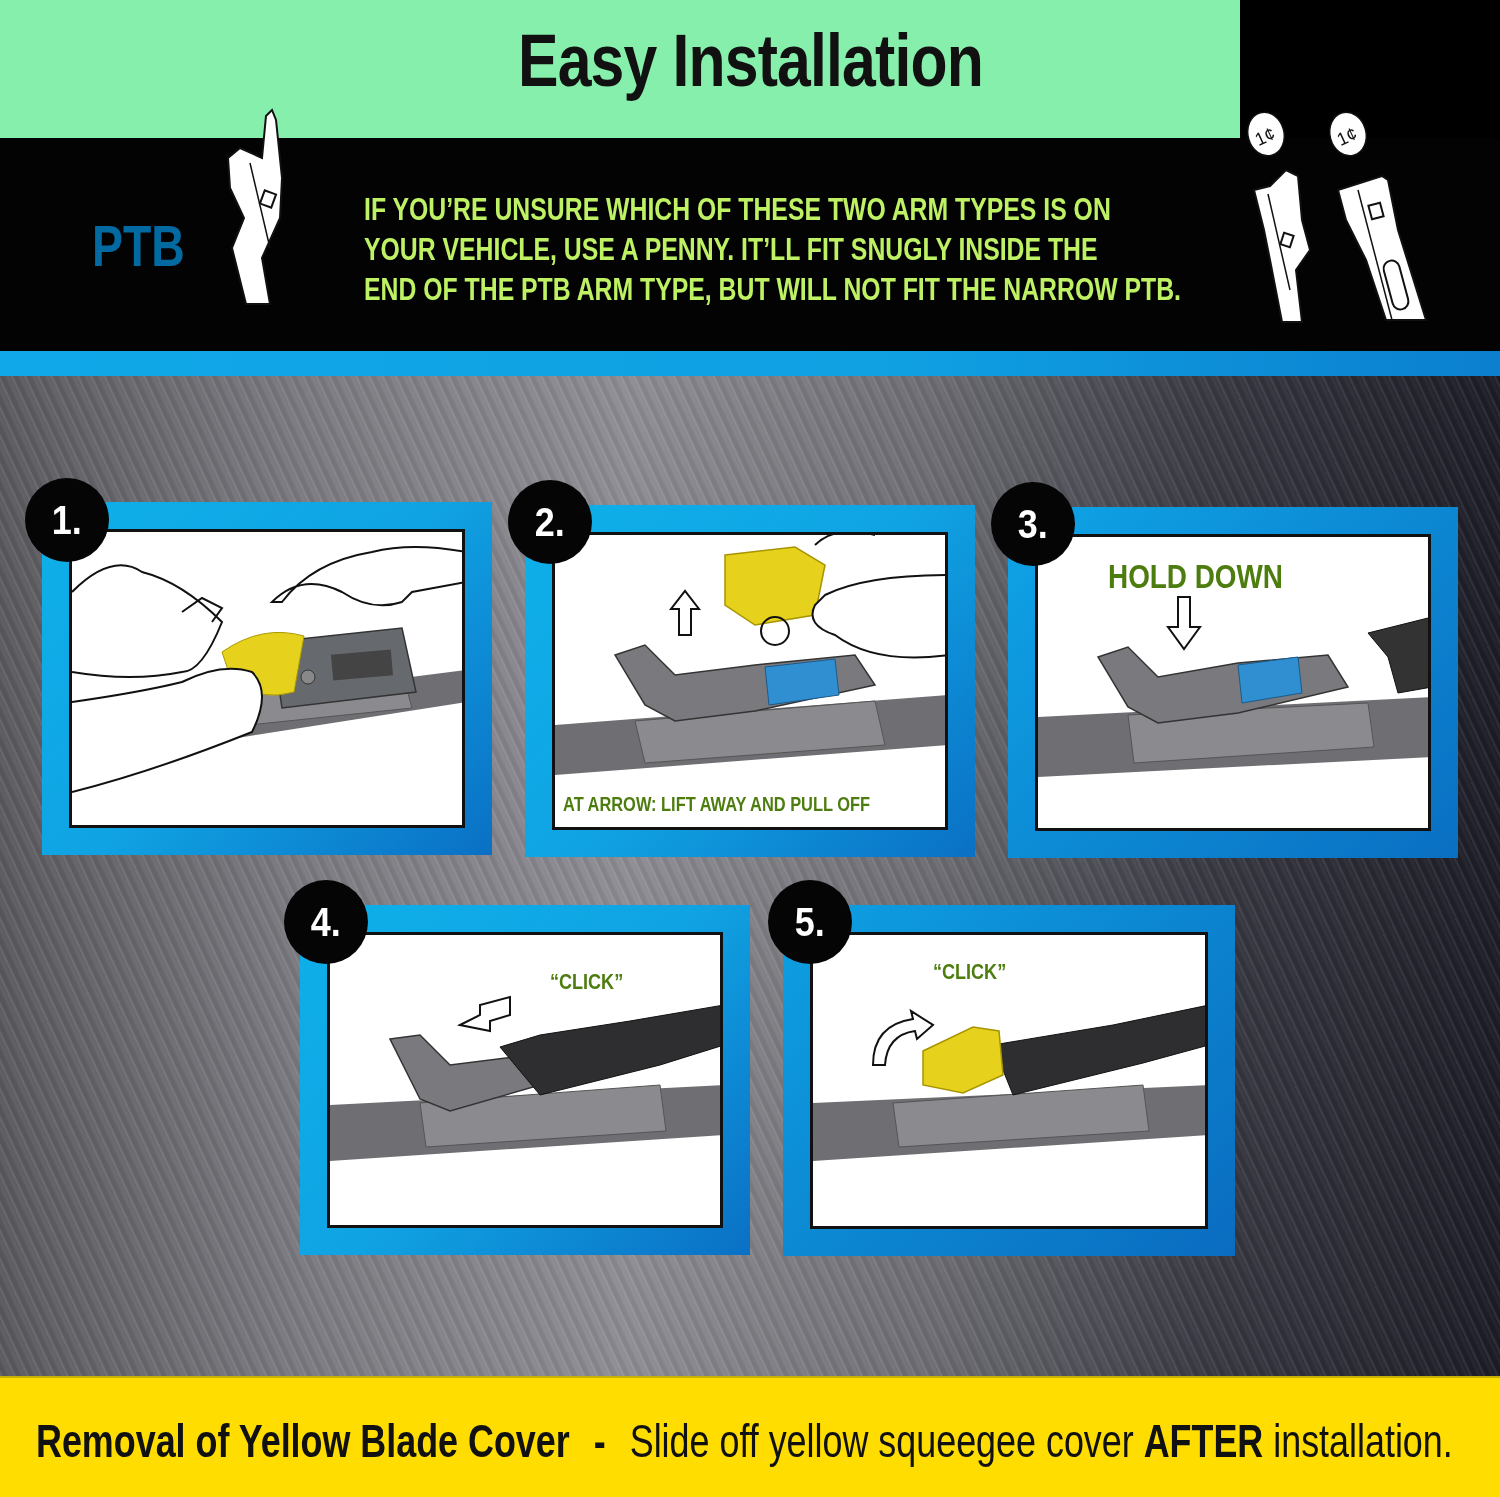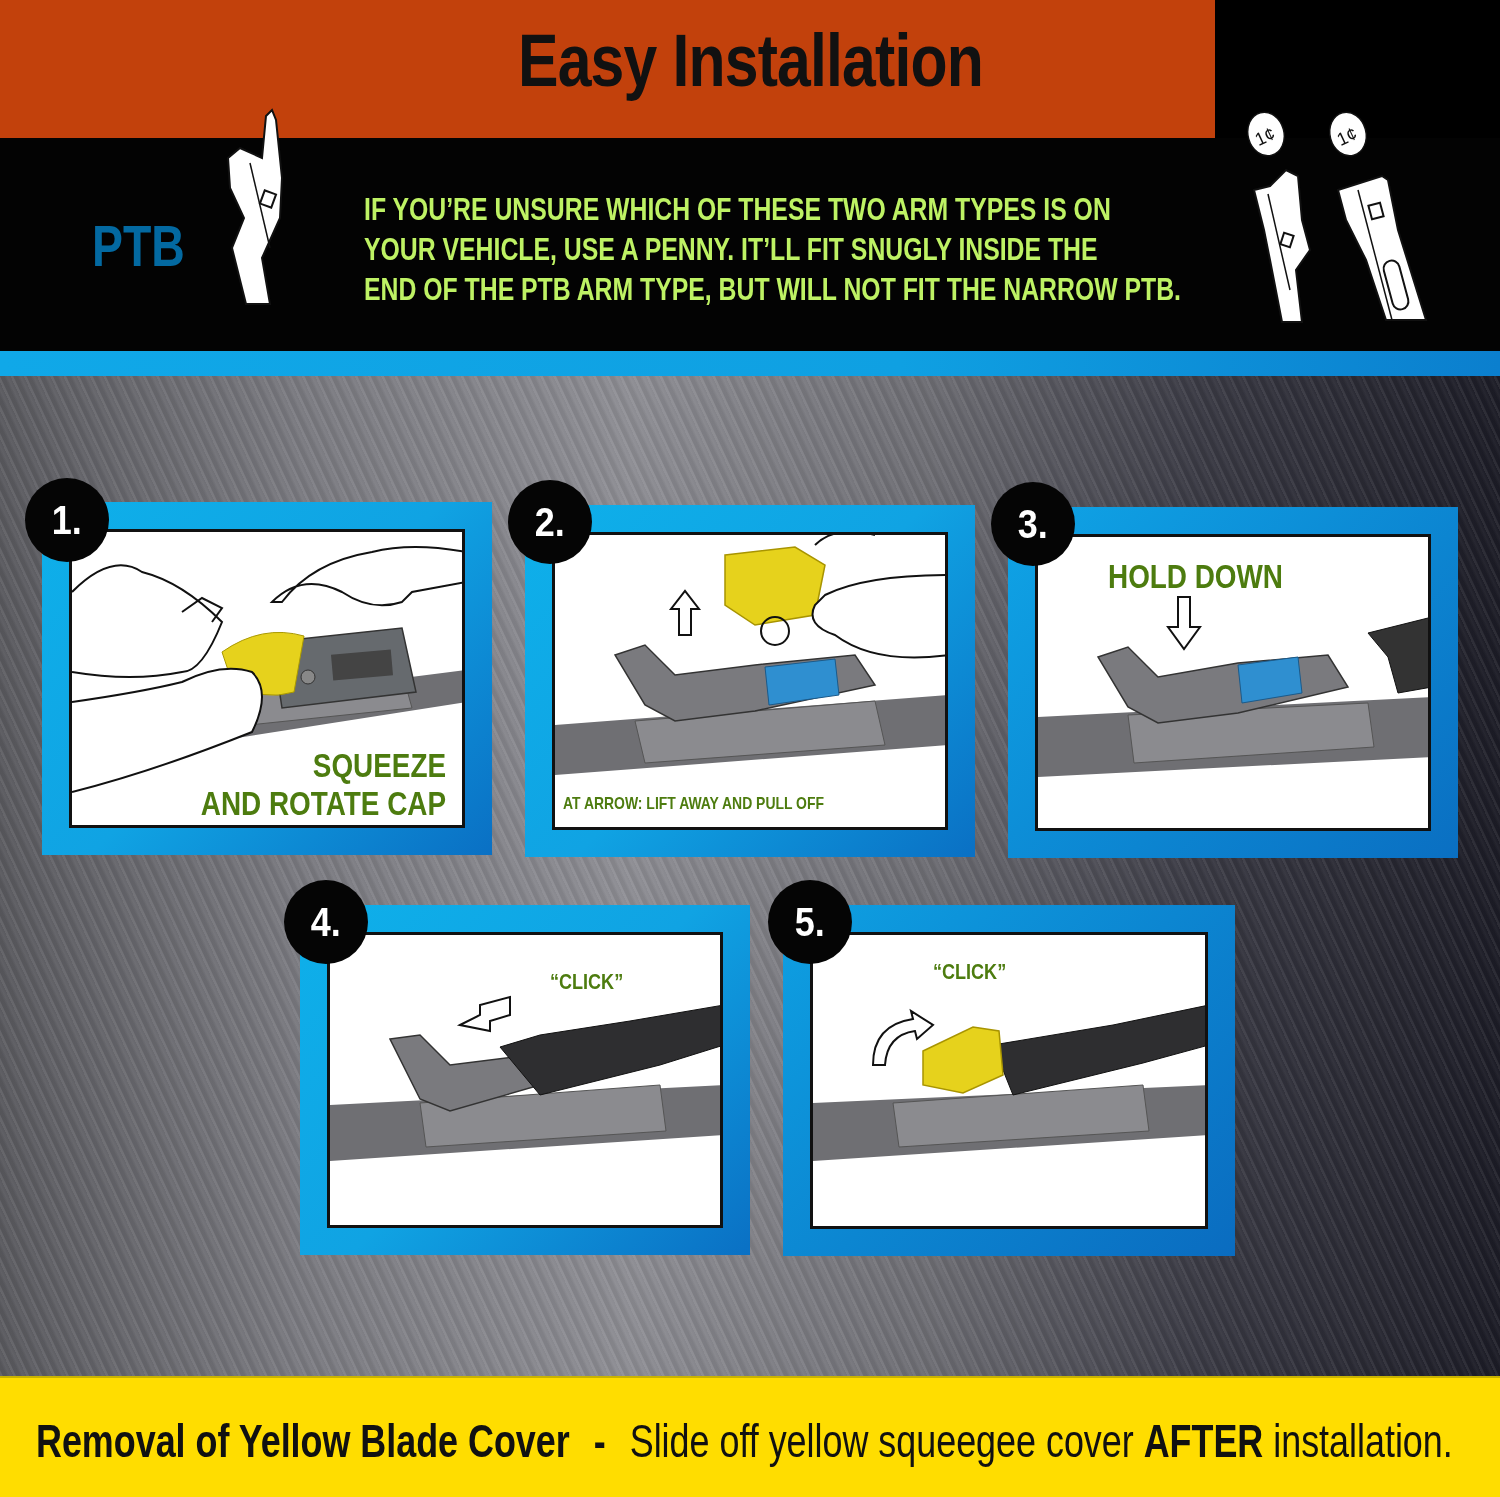--- a/index.html
+++ b/index.html
@@ -1,17 +1,17 @@
 <!DOCTYPE html>
 <html><head>
 <meta charset="utf-8">
 <style>
   html, body { margin: 0; padding: 0; }
   body { width: 1500px; height: 1497px; position: relative; overflow: hidden; background: #000; font-family: "Liberation Sans", sans-serif; }
-  #header { position: absolute; left: 0; top: 0; width: 1215px; height: 138px; background: #c2410c; }
+  #header { position: absolute; left: 0; top: 0; width: 1215px; height: 138px; background: #86efac; padding-left: 25px; }
   #title { position: absolute; left: 0; width: 1500px; top: 18px; text-align: center; font-weight: 700; font-size: 74px; color: #111; letter-spacing: -1px; }
   #title span { display: inline-block; transform: scaleX(0.82); }
   #band { position: absolute; left: 0; top: 138px; width: 1500px; height: 214px; background: #030303; }
   #ptb-label { position: absolute; left: 92px; top: 212px; font-weight: 700; font-size: 58px; color: #0369a1; }
   #ptb-label span { display: inline-block; transform: scaleX(0.8); transform-origin: left center; }
   #note { position: absolute; left: 364px; top: 190px; width: 900px; color: #bef264; font-weight: 700; font-size: 31px; line-height: 40px; }
   #note div { white-space: nowrap; transform: scaleX(0.8); transform-origin: left center; }
   #stripe { position: absolute; left: 0; top: 351px; width: 1500px; height: 25px; background: linear-gradient(90deg, #10a8e8 0%, #0fa0e2 60%, #0b7fce 100%); }
   #metal { position: absolute; left: 0; top: 376px; width: 1500px; height: 1000px;
     background:
@@ -79,42 +79,38 @@
       <polygon points="100,170 330,140 340,176 110,200" fill="#8b8b8f" stroke="#555" stroke-width="1"></polygon>
       <polygon points="200,110 330,96 344,160 210,176" fill="#666a6e" stroke="#333" stroke-width="1.5"></polygon>
       <rect x="260" y="120" width="60" height="26" fill="#444" transform="rotate(-5 290 133)"></rect>
       <circle cx="236" cy="145" r="7" fill="#888" stroke="#333"></circle>
       <path d="M150 120 Q190 92 232 104 L222 160 Q190 170 160 150 Z" fill="#e6d21c" stroke="#aa9900" stroke-width="1"></path>
       <path d="M0 60 Q40 20 70 40 Q110 50 150 90 Q130 140 110 140 Q60 150 0 140" fill="#fff" stroke="#111" stroke-width="2"></path>
       <path d="M0 260 Q80 240 180 200 Q200 160 180 140 Q150 130 110 150 Q70 160 0 170" fill="#fff" stroke="#111" stroke-width="2"></path>
       <path d="M200 70 Q230 40 270 60 Q300 80 330 70 L340 60 L394 50 L394 20 Q340 10 300 20 Q240 30 210 70 Z" fill="#fff" stroke="#111" stroke-width="2"></path>
       <path d="M110 80 L130 66 L150 76 L140 90" fill="none" stroke="#111" stroke-width="2"></path>
     </svg>
-    <div class="caption" style="right:16px; top:214px; font-size:34px; line-height:38px; text-align:right;">
-      <div>SQUEEZE</div>
-      <div>AND ROTATE CAP</div>
-    </div>
   </div>
 </div>
 <div class="badge" style="left:25px; top:478px;"><span>1.</span></div>
 
 <div class="panel" style="left:525px; top:505px; width:450px; height:352px;">
   <div class="inner">
     <svg style="left:0; top:0;" width="394" height="294" viewBox="0 0 394 294">
       <polygon points="0,190 394,160 394,210 0,240" fill="#6f6f73"></polygon>
       <polygon points="80,186 320,166 330,210 90,228" fill="#8b8b8f" stroke="#555" stroke-width="1"></polygon>
       <path d="M60 120 L90 110 L120 140 L200 130 L300 120 L320 150 L200 176 L120 186 L90 170 Z" fill="#7a7a7e" stroke="#333" stroke-width="1.5"></path>
       <path d="M210 132 L280 124 L284 160 L214 170 Z" fill="#2f8fd0" stroke="#1b5a8a"></path>
       <path d="M170 20 L240 12 L270 30 L260 80 L200 90 L170 70 Z" fill="#e6d21c" stroke="#a89400" stroke-width="1.5"></path>
       <circle cx="220" cy="96" r="14" fill="none" stroke="#111" stroke-width="2"></circle>
       <path d="M124 100 L124 74 L116 74 L130 56 L144 74 L136 74 L136 100 Z" fill="#fff" stroke="#111" stroke-width="2"></path>
       <path d="M270 60 Q310 40 394 40 L394 120 Q320 130 280 100 Q250 90 260 70 Z" fill="#fff" stroke="#111" stroke-width="2"></path>
       <path d="M260 10 Q280 -10 320 0" fill="none" stroke="#111" stroke-width="2"></path>
     </svg>
-    <div class="caption" style="left:8px; top:256px; font-size:17px; line-height:26px;">
+    <div class="caption" style="left:8px; top:256px; font-size:20px; line-height:26px;">
       <div style="transform-origin:left center;">AT ARROW: LIFT AWAY AND PULL OFF</div>
     </div>
   </div>
 </div>
 <div class="badge" style="left:508px; top:480px;"><span>2.</span></div>
 
 <div class="panel" style="left:1008px; top:507px; width:450px; height:351px; background:linear-gradient(135deg,#0fa4e6 0%,#0a6fc2 100%);">
   <div class="inner">
     <svg style="left:0; top:0;" width="394" height="293" viewBox="0 0 394 293">
       <polygon points="0,180 394,160 394,220 0,240" fill="#6f6f73"></polygon>

